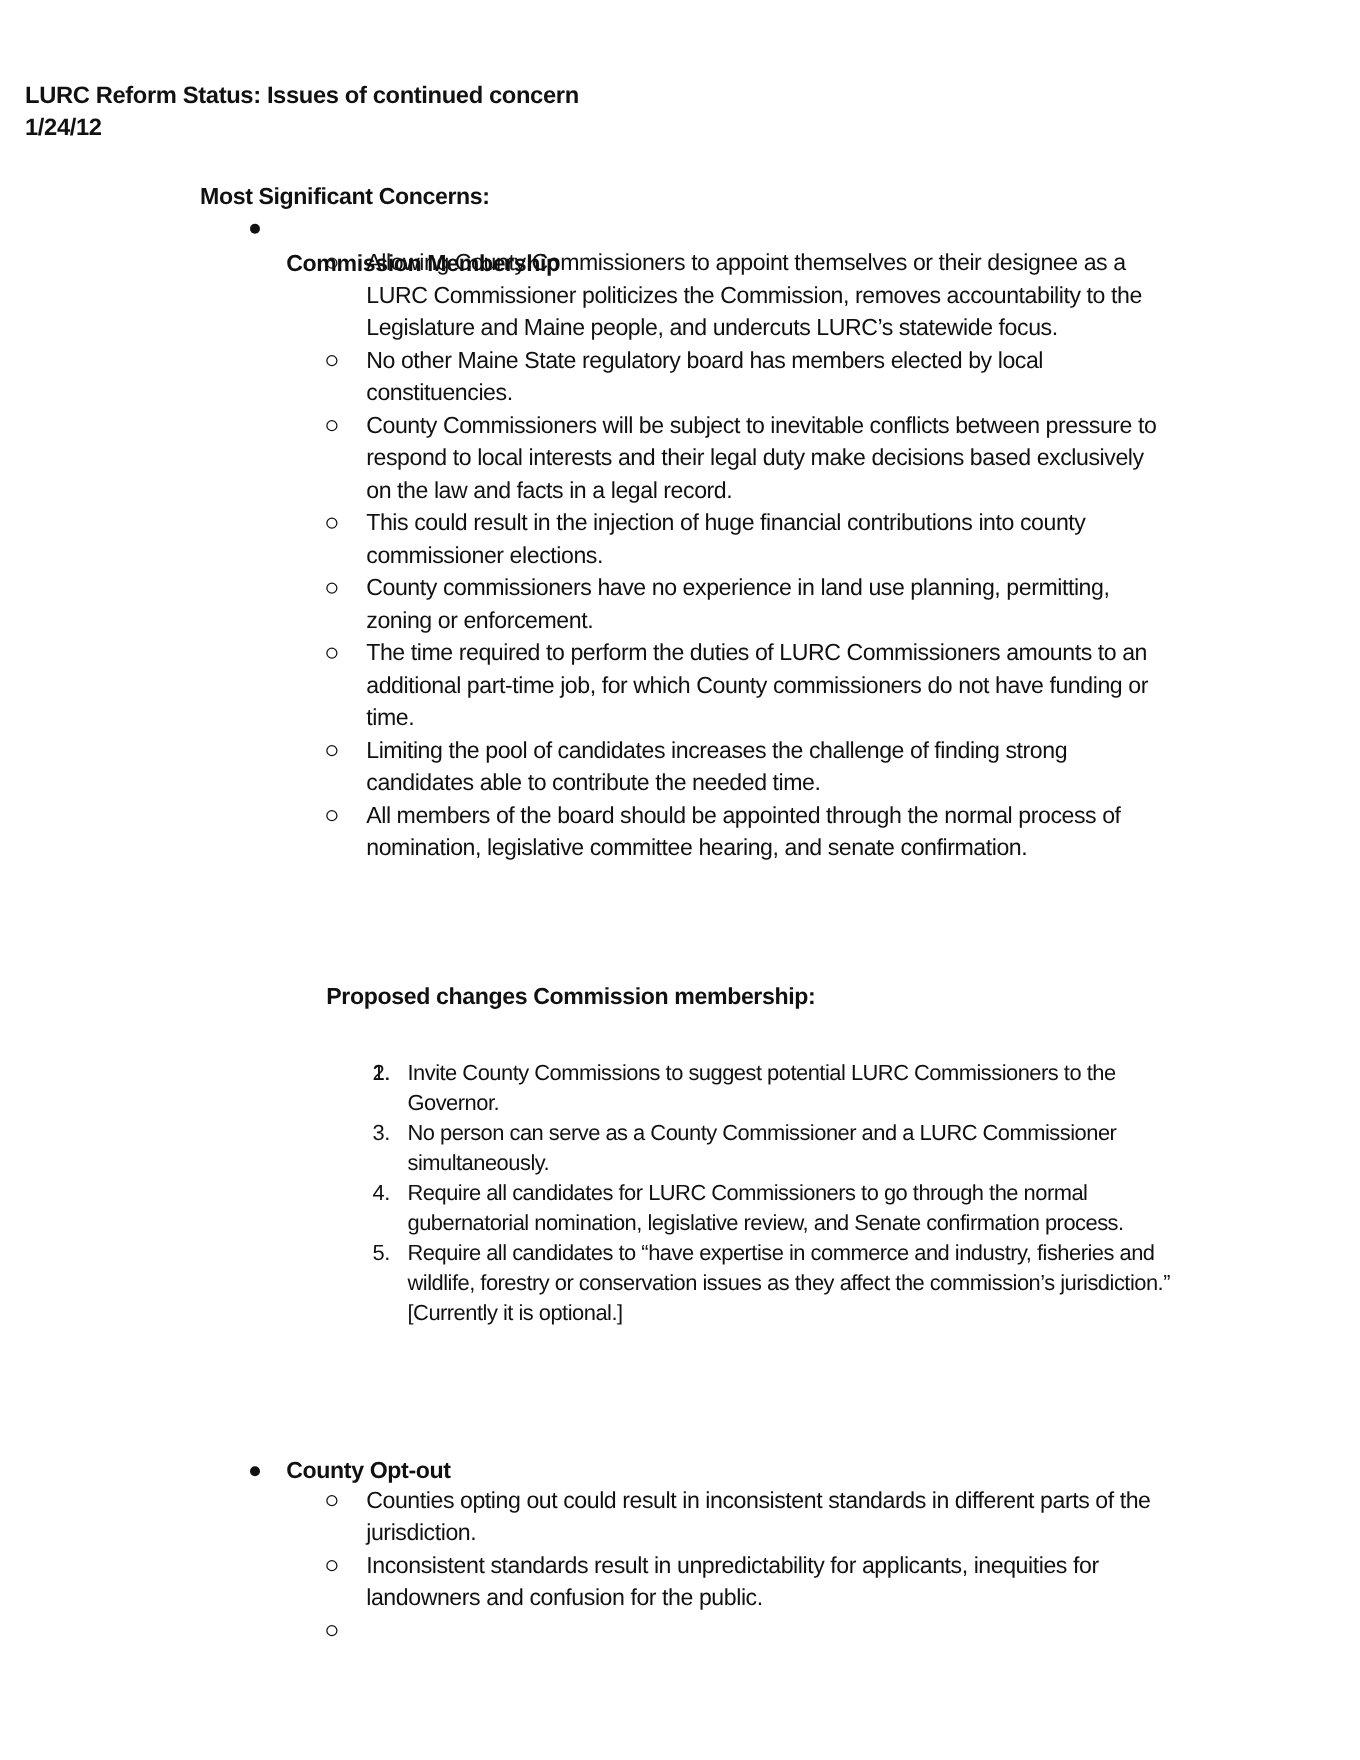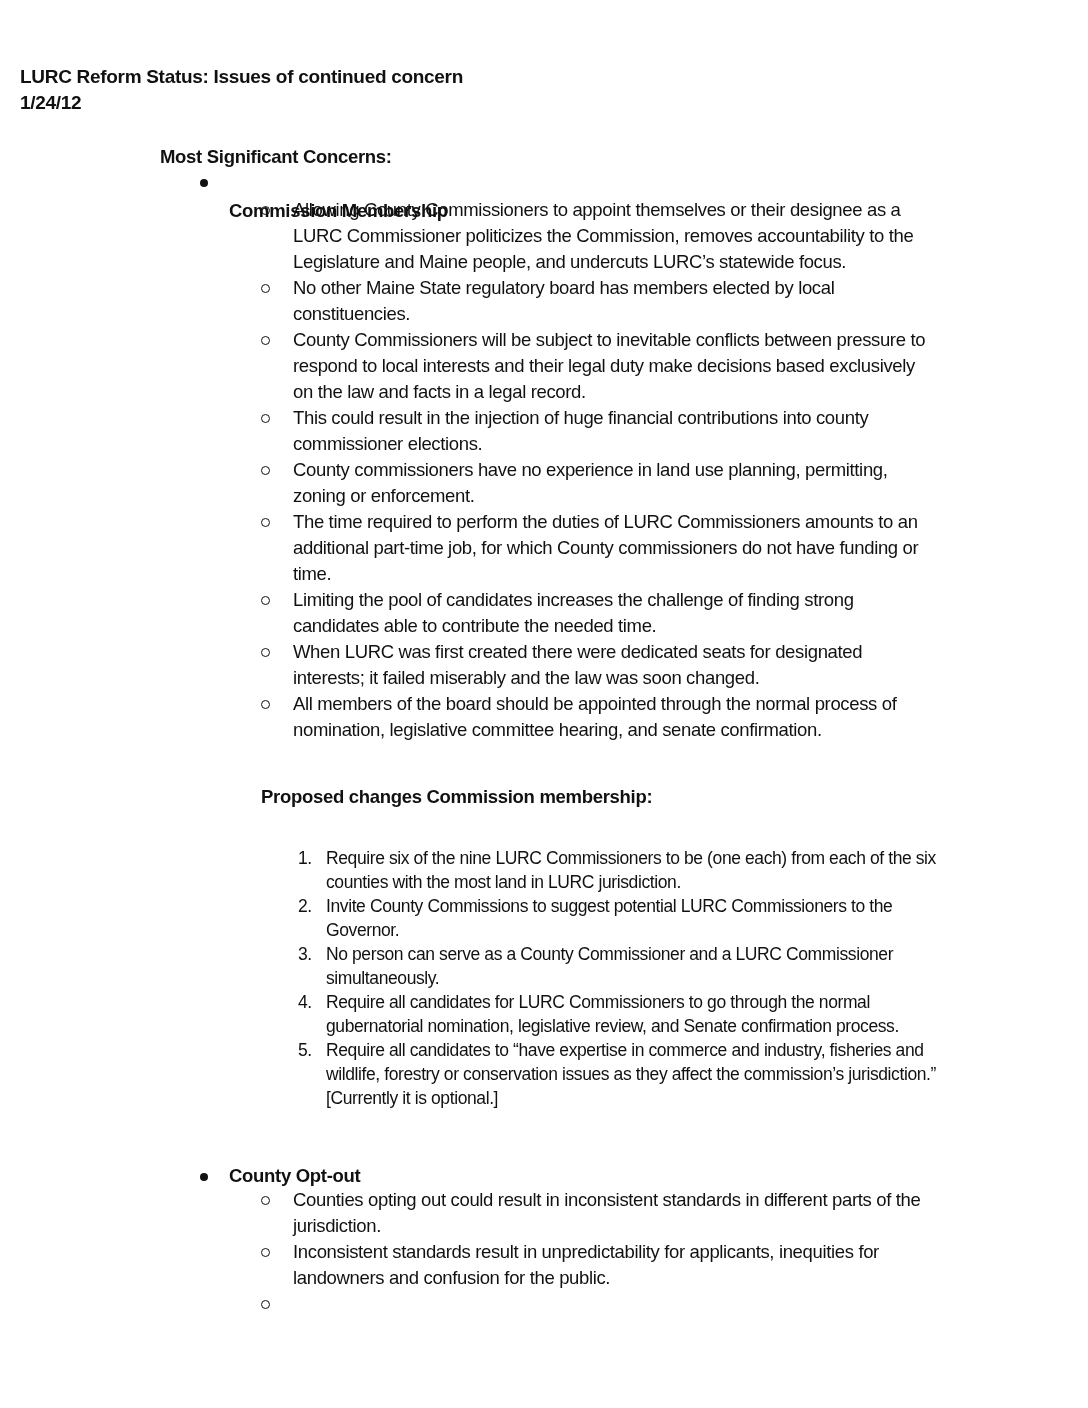--- a/index.html
+++ b/index.html
@@ -36,28 +36,27 @@
   <div class="heading" style="left:229px; top:172px;margin-top:28px;">Commission Membership</div>
 
   <ul class="sub-list" style="left:257px; top:197px; width:680px;">
     <li class="sub-item"><span class="circ"></span><span>Allowing County Commissioners to appoint themselves or their designee as a LURC Commissioner politicizes the Commission, removes accountability to the Legislature and Maine people, and undercuts LURC’s statewide focus.</span></li>
     <li class="sub-item"><span class="circ"></span><span>No other Maine State regulatory board has members elected by local constituencies.</span></li>
     <li class="sub-item"><span class="circ"></span><span>County Commissioners will be subject to inevitable conflicts between pressure to respond to local interests and their legal duty make decisions based exclusively on the law and facts in a legal record.</span></li>
     <li class="sub-item"><span class="circ"></span><span>This could result in the injection of huge financial contributions into county commissioner elections.</span></li>
     <li class="sub-item"><span class="circ"></span><span>County commissioners have no experience in land use planning, permitting, zoning or enforcement.</span></li>
     <li class="sub-item"><span class="circ"></span><span>The time required to perform the duties of LURC Commissioners amounts to an additional part-time job, for which County commissioners do not have funding or time.</span></li>
     <li class="sub-item"><span class="circ"></span><span>Limiting the pool of candidates increases the challenge of finding strong candidates able to contribute the needed time.</span></li>
-    <li class="sub-item"><span class="circ"></span><span>When LURC was first created there were dedicated seats for designated interests; it failed miserably and the law was soon changed.</span></li>
     <li class="sub-item"><span class="circ"></span><span>All members of the board should be appointed through the normal process of nomination, legislative committee hearing, and senate confirmation.</span></li>
   </ul>
 
   <div class="heading" style="left:261px; top:786px;">Proposed changes Commission membership:</div>
 
   <ol class="num-list" style="left:298px; top:846px; width:640px;">
-    <li class="num-item"><span class="num">1.</span><span>Require six of the nine LURC Commissioners to be (one each) from each of the six counties with the most land in LURC jurisdiction.</span></li>
+    <li class="num-item"><span class="num">1.</span></li>
     <li class="num-item"><span class="num">2.</span><span>Invite County Commissions to suggest potential LURC Commissioners to the Governor.</span></li>
     <li class="num-item"><span class="num">3.</span><span>No person can serve as a County Commissioner and a LURC Commissioner simultaneously.</span></li>
     <li class="num-item"><span class="num">4.</span><span>Require all candidates for LURC Commissioners to go through the normal gubernatorial nomination, legislative review, and Senate confirmation process.</span></li>
     <li class="num-item"><span class="num">5.</span><span>Require all candidates to “have expertise in commerce and industry, fisheries and wildlife, forestry or conservation issues as they affect the commission’s jurisdiction.”  [Currently it is optional.]</span></li>
   </ol>
 
   <div class="bullet-dot" style="left:200px; top:1173px;"></div>
   <div class="heading" style="left:229px; top:1165px;">County Opt-out</div>
 
   <ul class="sub-list" style="left:257px; top:1187px; width:680px;">

